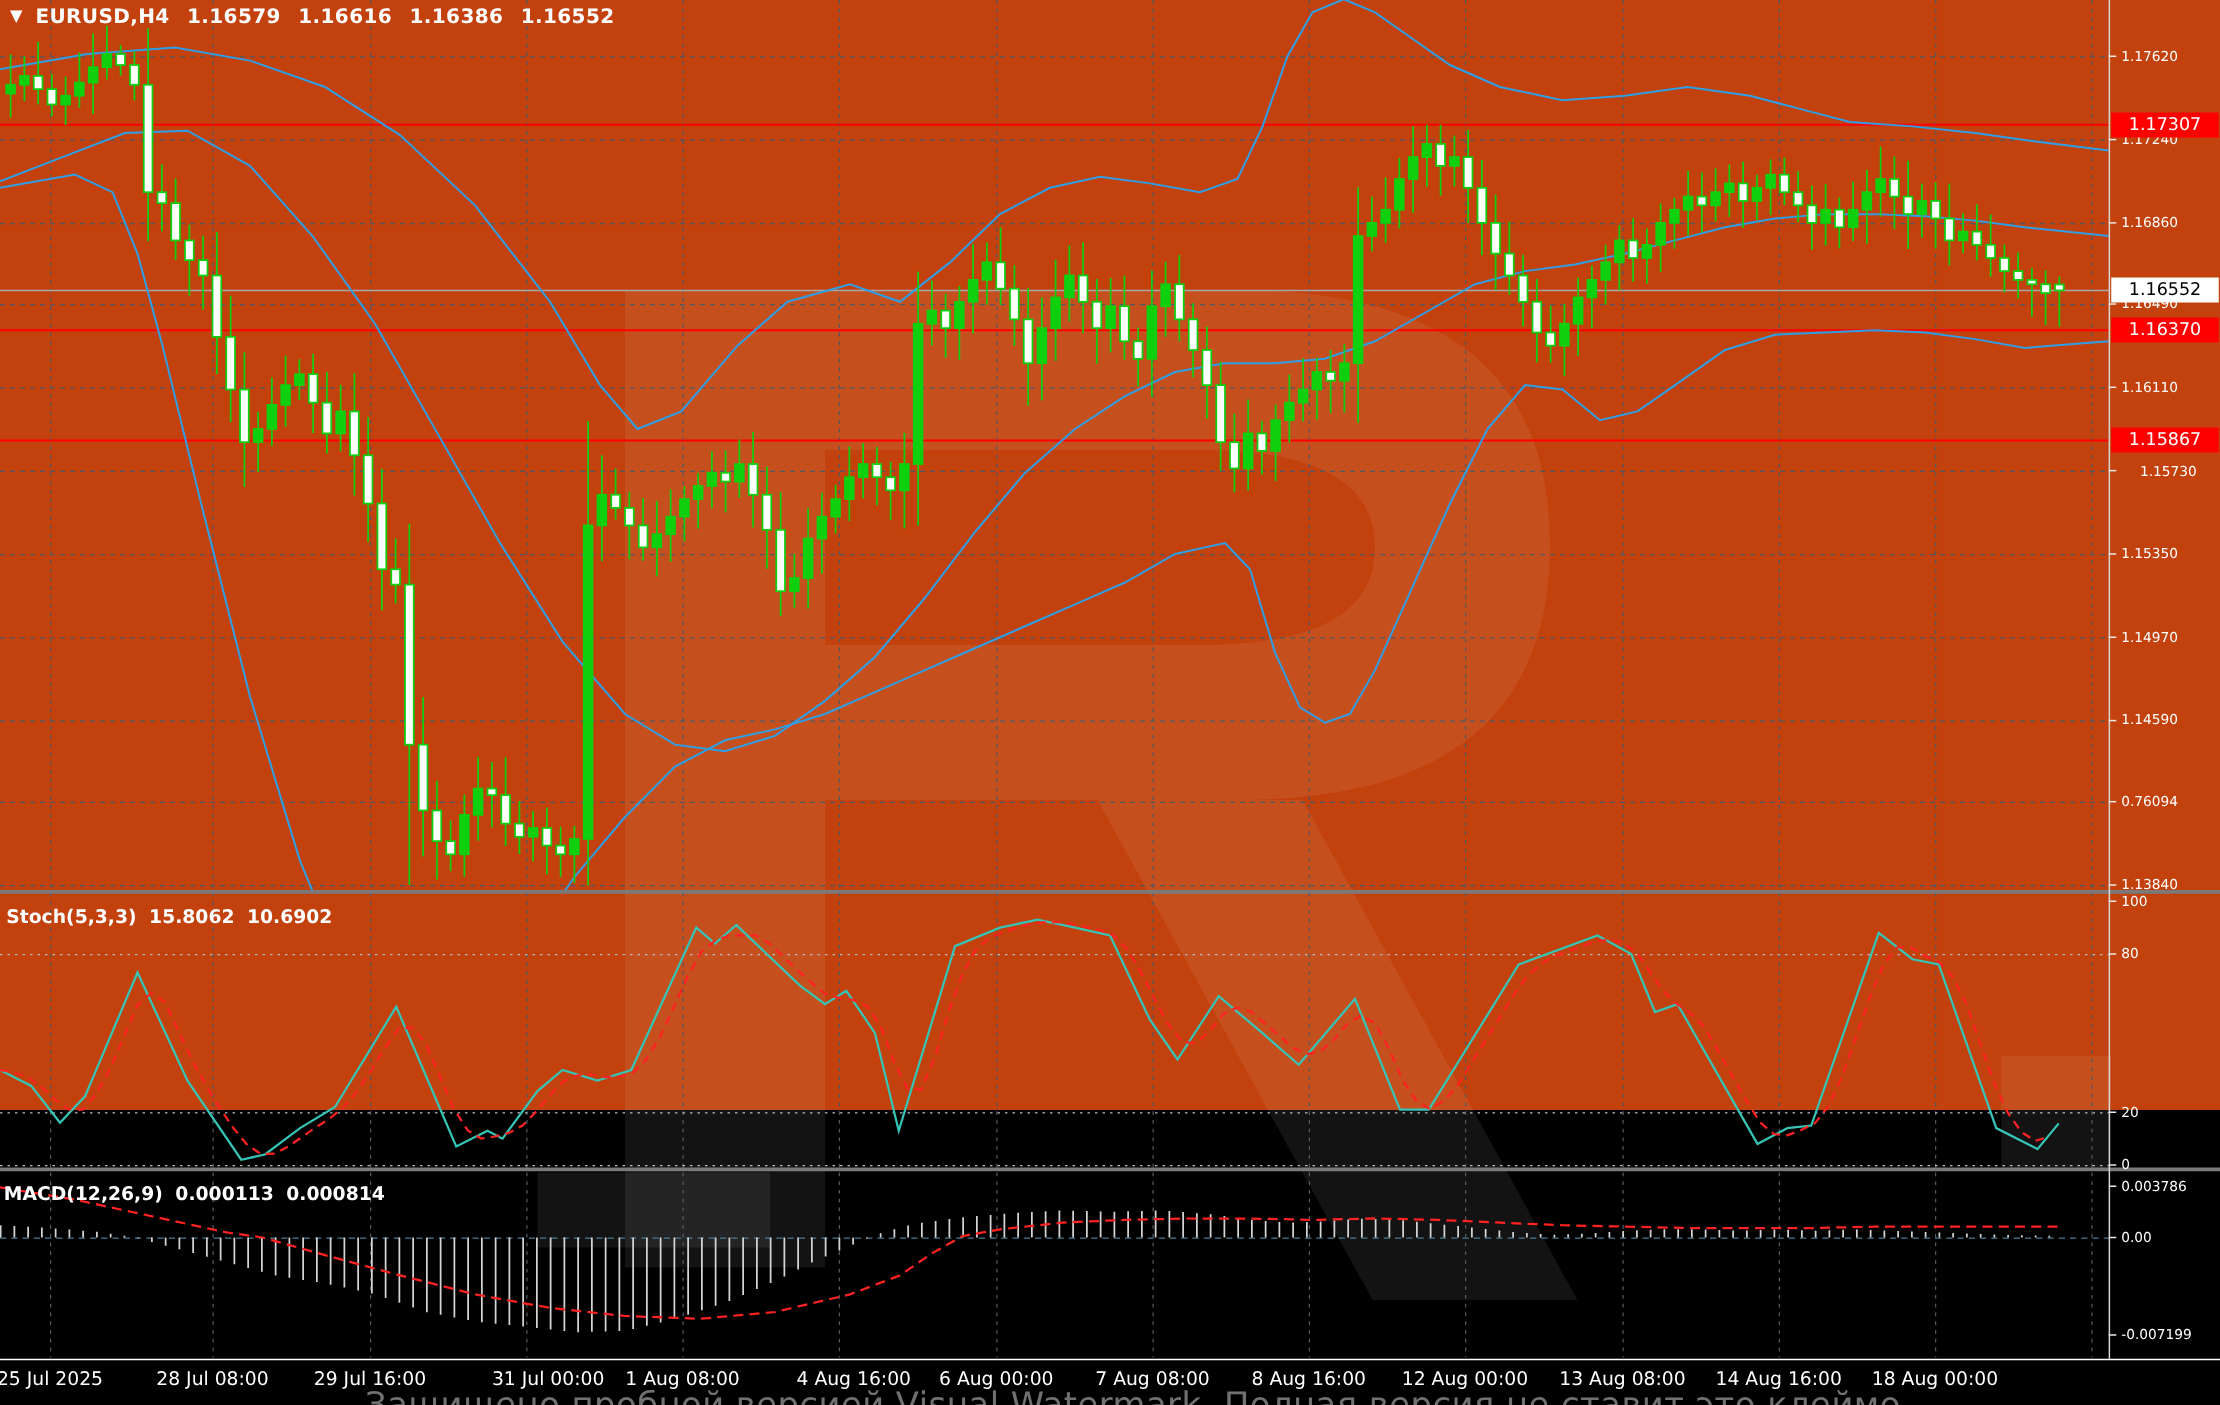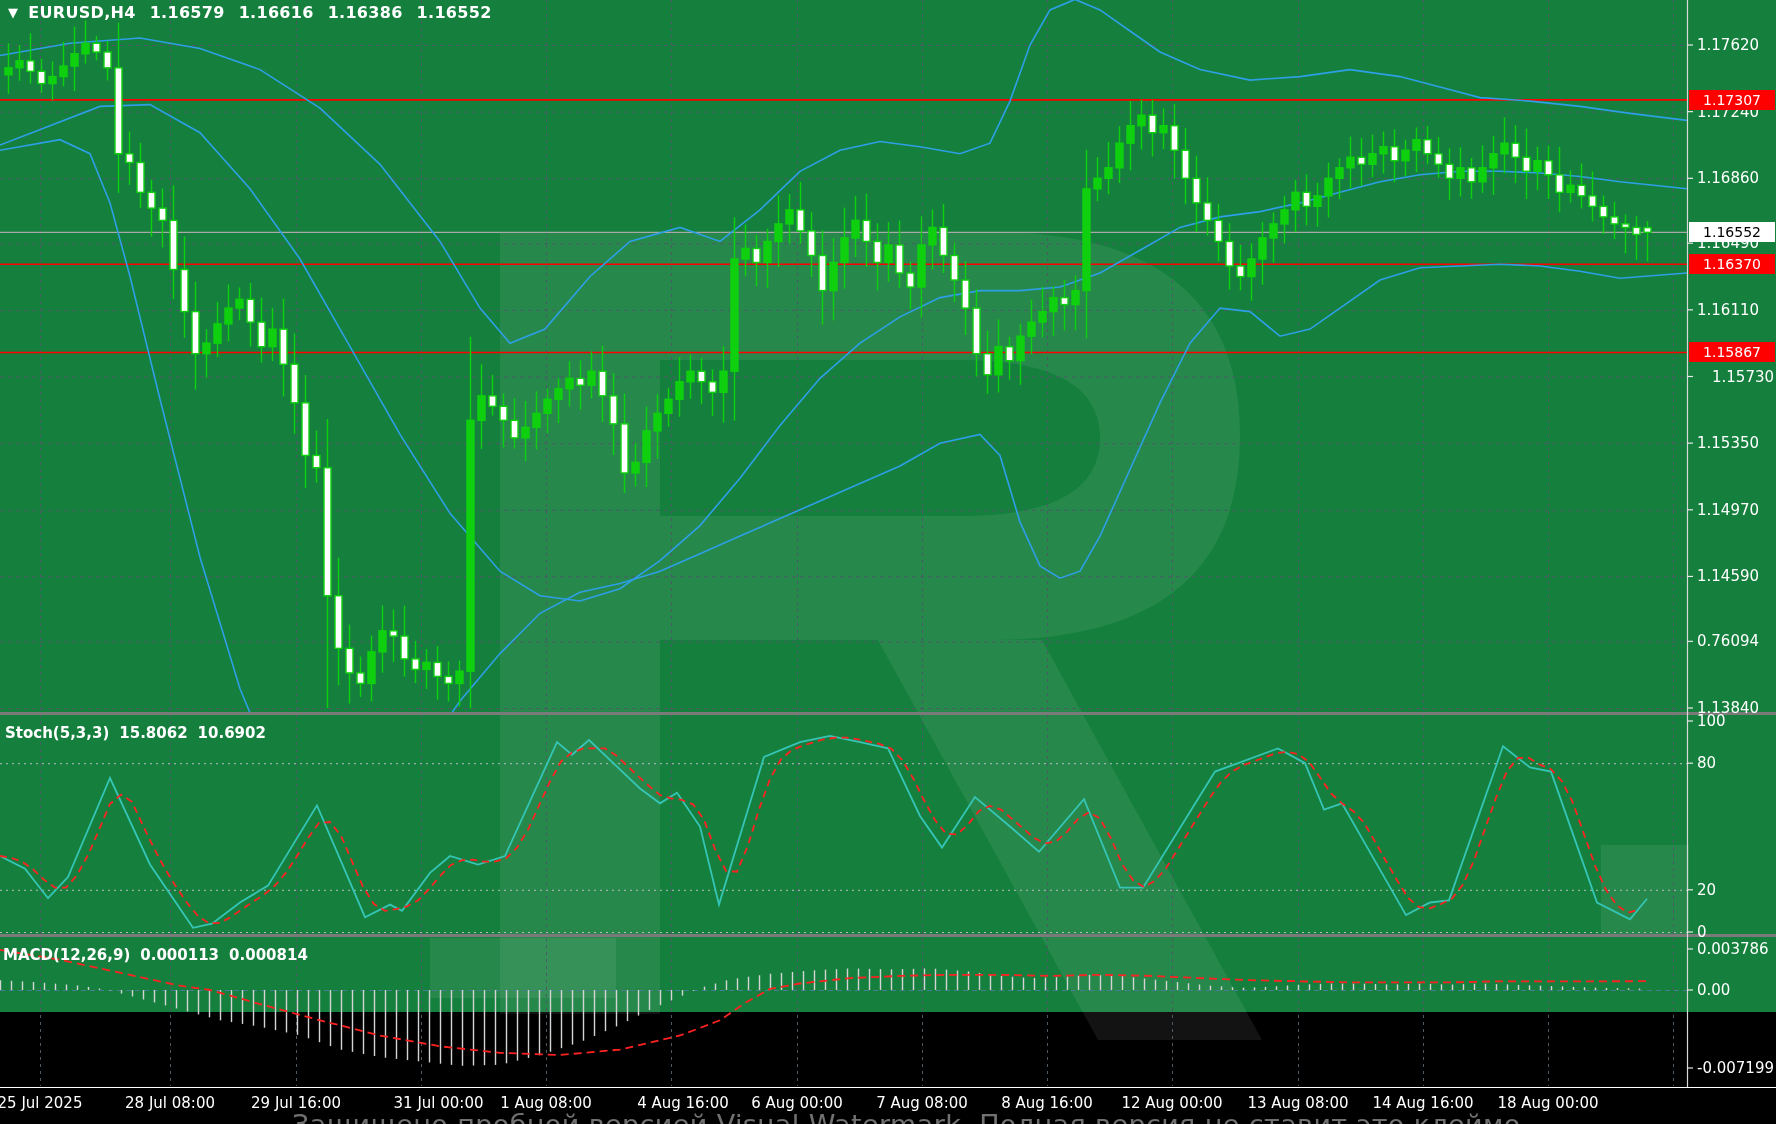--- a/index.html
+++ b/index.html
@@ -1,29 +1,29 @@
 <!DOCTYPE html>
 <html><head>
 <meta charset="utf-8">
 <style>
   html,body{margin:0;padding:0;background:#000;width:1776px;height:1124px;overflow:hidden;
     font-family:"DejaVu Sans","Liberation Sans",sans-serif;}
-  #stage{position:relative;width:1776px;height:1012px;background:#15803d;}
+  #stage{position:relative;width:1776px;height:888px;background:#c2410c;}
   #chart-svg{position:absolute;left:0;top:0;}
   .ttl{position:absolute;left:8px;top:3px;color:#fff;font-size:16px;font-weight:bold;
     letter-spacing:.3px;white-space:nowrap;z-index:6;}
   .ttl .tri{display:inline-block;margin-right:10px;font-size:13px;transform:translateY(-1px);}
   .ttl span{margin-right:14px;}
   .ind-label{position:absolute;color:#fff;font-size:15px;font-weight:bold;white-space:nowrap;z-index:6;}
   .ind-label span{margin-right:10px;}
   #stoch-label{left:5px;top:724px;}
   #macd-label{left:3px;top:946px;}
   .time-label{position:absolute;top:1094px;transform:translateX(-50%);color:#fff;
     font-size:15px;white-space:nowrap;z-index:4;}
-  .axis-label{position:absolute;left:1697px;color:#fff;font-size:15px;transform:translateY(-50%);
+  .axis-label{position:absolute;left:1697px;color:#fff;font-size:11px;transform:translateY(-50%);
     white-space:nowrap;z-index:4;font-family:"DejaVu Sans","Liberation Sans",sans-serif;text-align:center;}
   .tag{position:absolute;left:1689px;width:86px;height:20px;line-height:20px;font-size:14px;
     text-align:center;transform:translateY(-50%);z-index:5;}
   .tag.red{background:#f00;color:#fff;}
   .tag.white{background:#fff;color:#000;}
   #wm-text{position:absolute;left:292px;top:1089px;font-size:27px;color:rgba(205,205,205,0.55);
     white-space:nowrap;z-index:7;letter-spacing:.4px;margin-top:20px;}
 </style>
 </head>
 <body>

